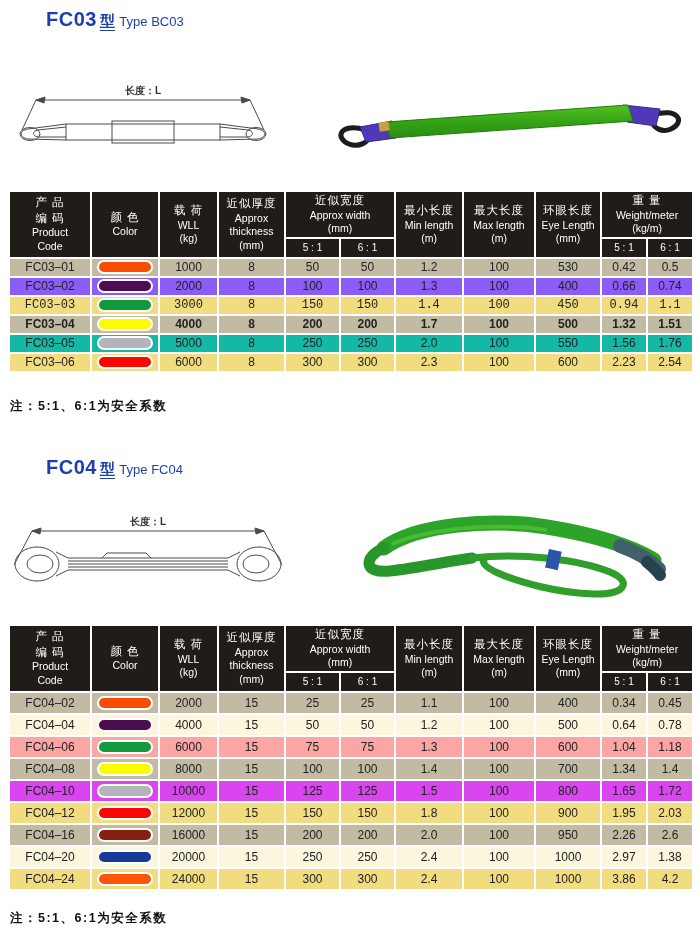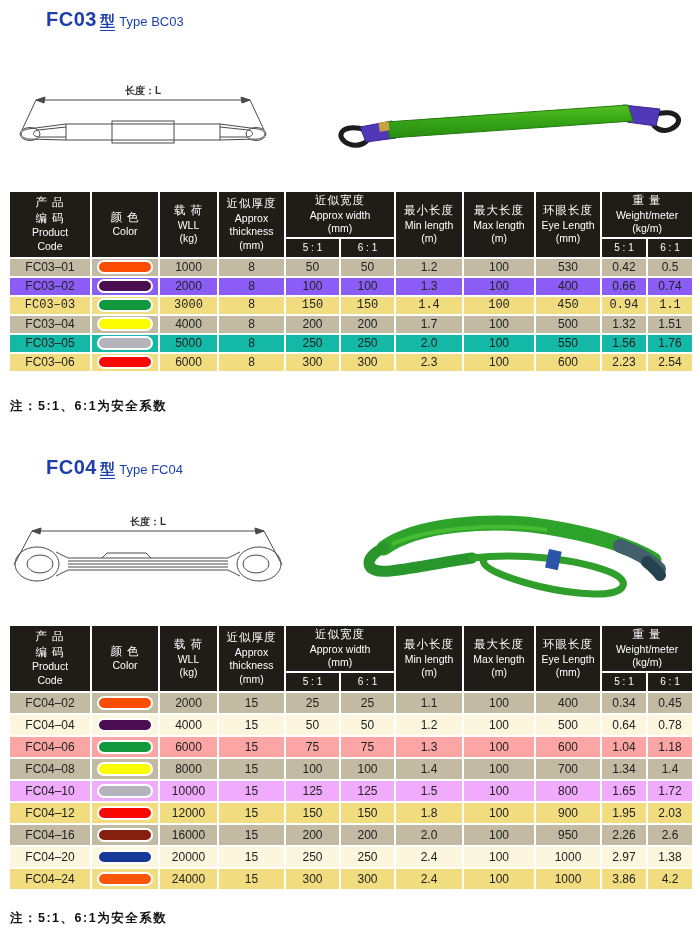--- a/index.html
+++ b/index.html
@@ -178,21 +178,21 @@
         <td>3000</td>
         <td>8</td>
         <td>150</td>
         <td>150</td>
         <td>1.4</td>
         <td>100</td>
         <td>450</td>
         <td>0.94</td>
         <td>1.1</td>
       </tr>
-      <tr style="background: rgb(194, 186, 163);">
+      <tr style="background: rgb(194, 186, 163); font-weight: bold;">
         <td>FC03–04</td>
         <td>
           <div class="pill" style="background: rgb(251, 251, 2);"></div>
         </td>
         <td>4000</td>
         <td>8</td>
         <td>200</td>
         <td>200</td>
         <td>1.7</td>
         <td>100</td>
@@ -397,21 +397,21 @@
         <td>8000</td>
         <td>15</td>
         <td>100</td>
         <td>100</td>
         <td>1.4</td>
         <td>100</td>
         <td>700</td>
         <td>1.34</td>
         <td>1.4</td>
       </tr>
-      <tr style="background: #f0abfc;">
+      <tr style="background: #d946ef;">
         <td>FC04–10</td>
         <td>
           <div class="pill" style="background: rgb(181, 180, 188);"></div>
         </td>
         <td>10000</td>
         <td>15</td>
         <td>125</td>
         <td>125</td>
         <td>1.5</td>
         <td>100</td>

